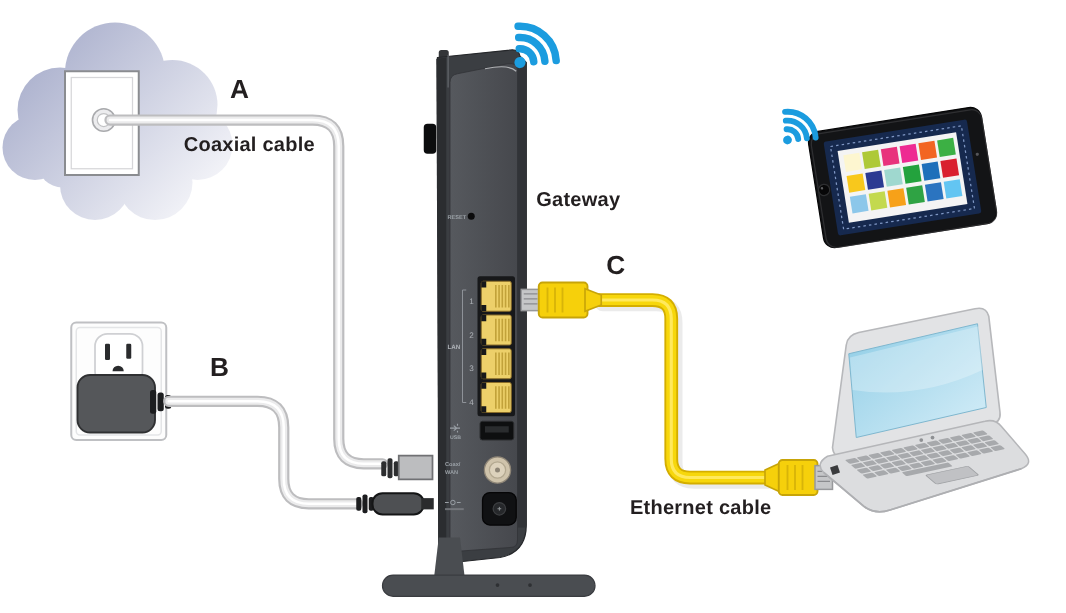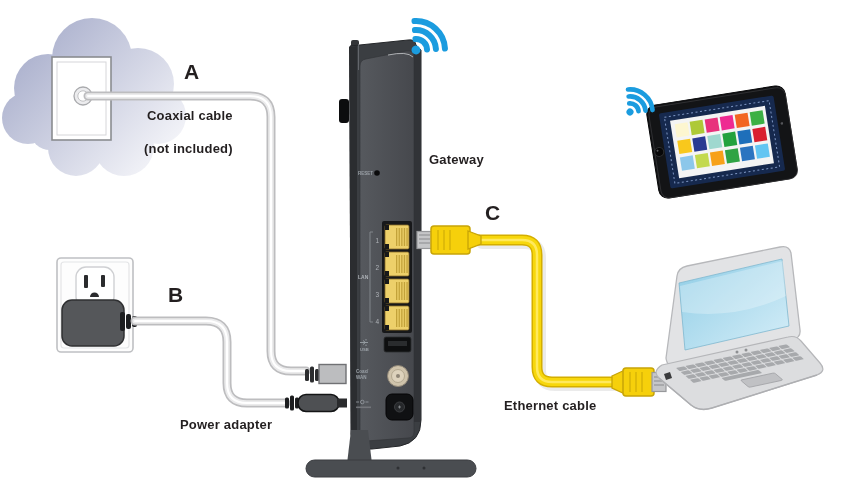--- a/index.html
+++ b/index.html
@@ -1,21 +1,21 @@
 <!DOCTYPE html>
 <html><head>
 <meta charset="utf-8">
 <style>
   html,body{margin:0;padding:0;background:#ffffff;}
   #canvas{position:relative;width:853px;height:490px;background:#ffffff;overflow:hidden;
           font-family:"Liberation Sans",sans-serif;color:#231f20;}
   #diagram-svg{position:absolute;left:0;top:0;}
   .lbl{position:absolute;font-weight:bold;color:#231f20;white-space:nowrap;}
   .callout{font-size:21px;}
-  .caption{font-size:13px;letter-spacing:.2px;}
+  .caption{font-size:16px;letter-spacing:.2px;}
   svg text{font-family:"Liberation Sans",sans-serif;}
 </style>
 </head>
 <body>
 
 <div id="canvas">
 
 <svg id="diagram-svg" width="853" height="490" viewBox="0 0 853 490">
   <defs>
     <linearGradient id="cloudGrad" gradientUnits="userSpaceOnUse" x1="15" y1="30" x2="175" y2="175">
@@ -312,20 +312,18 @@
           <rect x="93" y="21" width="8.2" height="5.6" rx="0.9" fill="#a7a9ac"></rect>
           <rect x="102.30000000000001" y="21" width="8.2" height="5.6" rx="0.9" fill="#a7a9ac"></rect>
           <rect x="27" y="28" width="37" height="5.6" rx="0.9" fill="#a7a9ac"></rect>
           <rect x="40" y="37" width="34" height="13" rx="1.5" fill="#c0c1c4" stroke="#9fa1a4" stroke-width="0.8"></rect>
         </g>
   </g>
 </svg>
 
 <div class="lbl callout" style="left:184px;top:60px;">A</div>
 <div class="lbl caption" style="left:147px;top:108px;">Coaxial cable</div>
-<div class="lbl caption" style="left:144px;top:141px;">(not included)</div>
 <div class="lbl callout" style="left:168px;top:283px;">B</div>
-<div class="lbl caption" style="left:180px;top:417px;">Power adapter</div>
 <div class="lbl caption" style="left:429px;top:152px;">Gateway</div>
 <div class="lbl callout" style="left:485px;top:201px;">C</div>
 <div class="lbl caption" style="left:504px;top:398px;">Ethernet cable</div>
 
 </div>
 
 </body></html>

